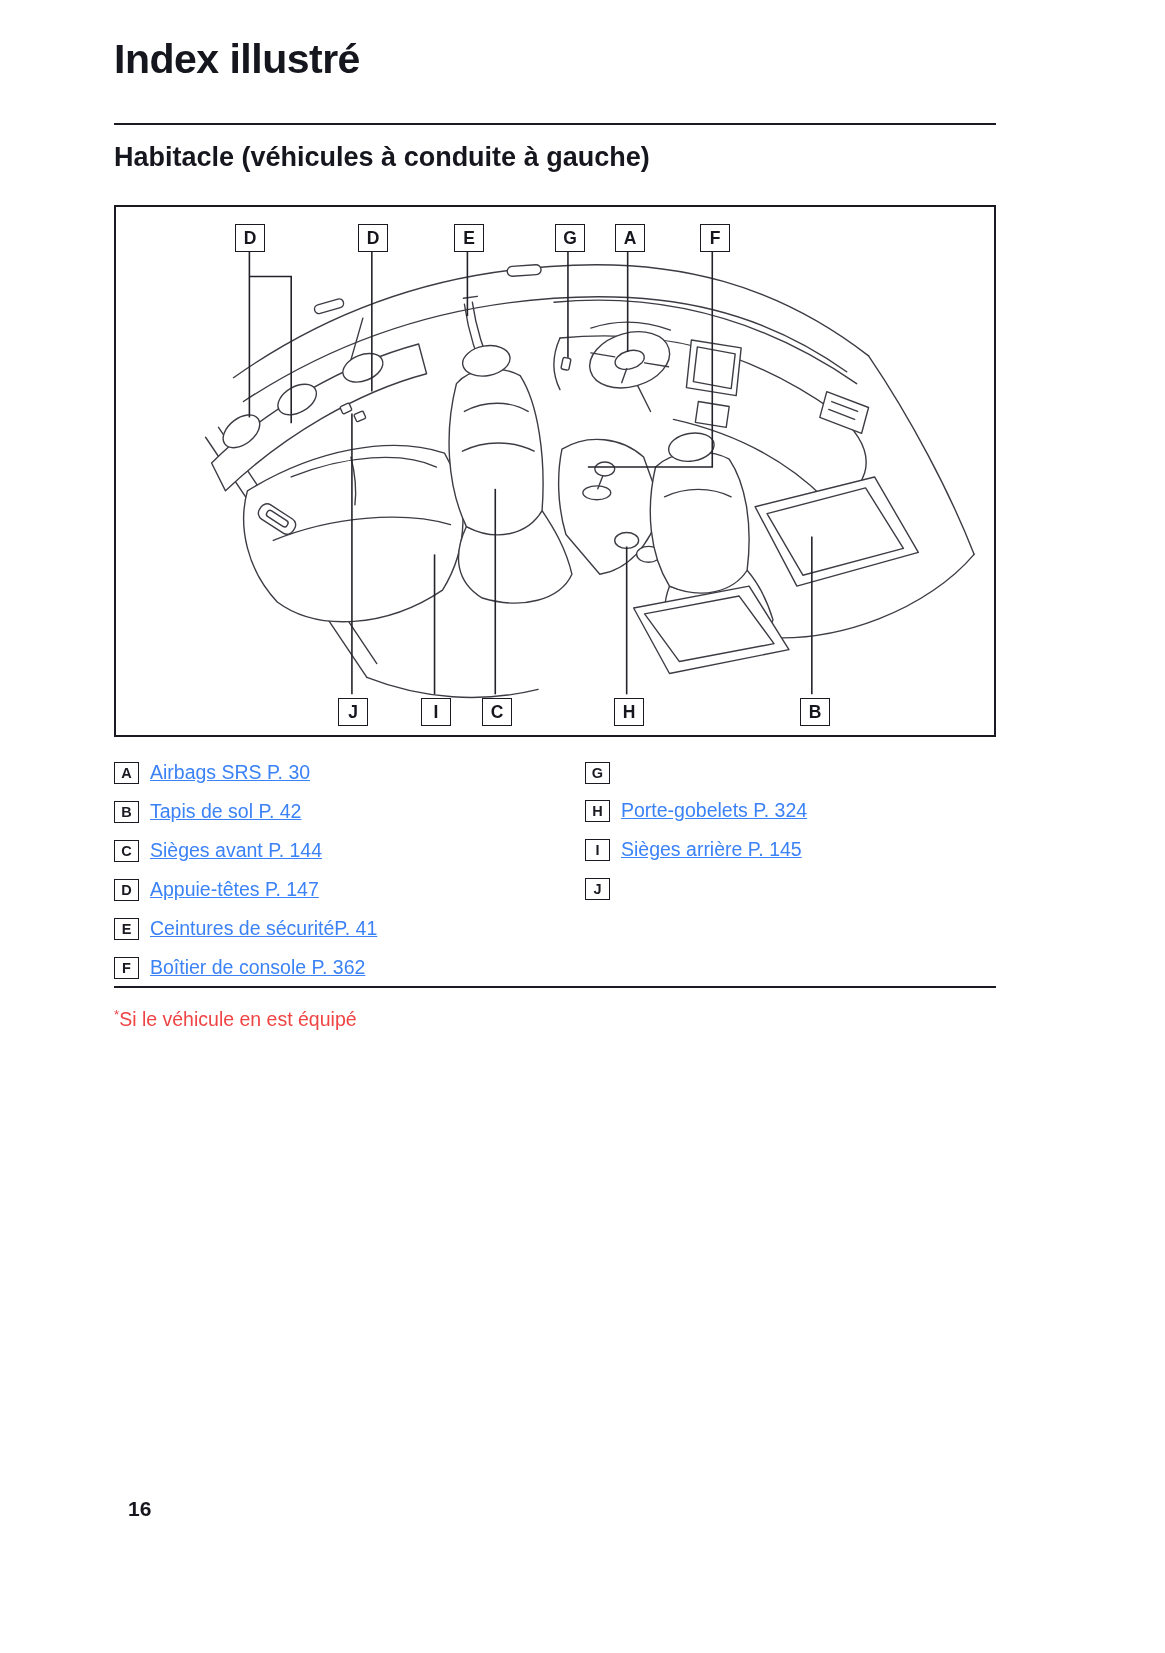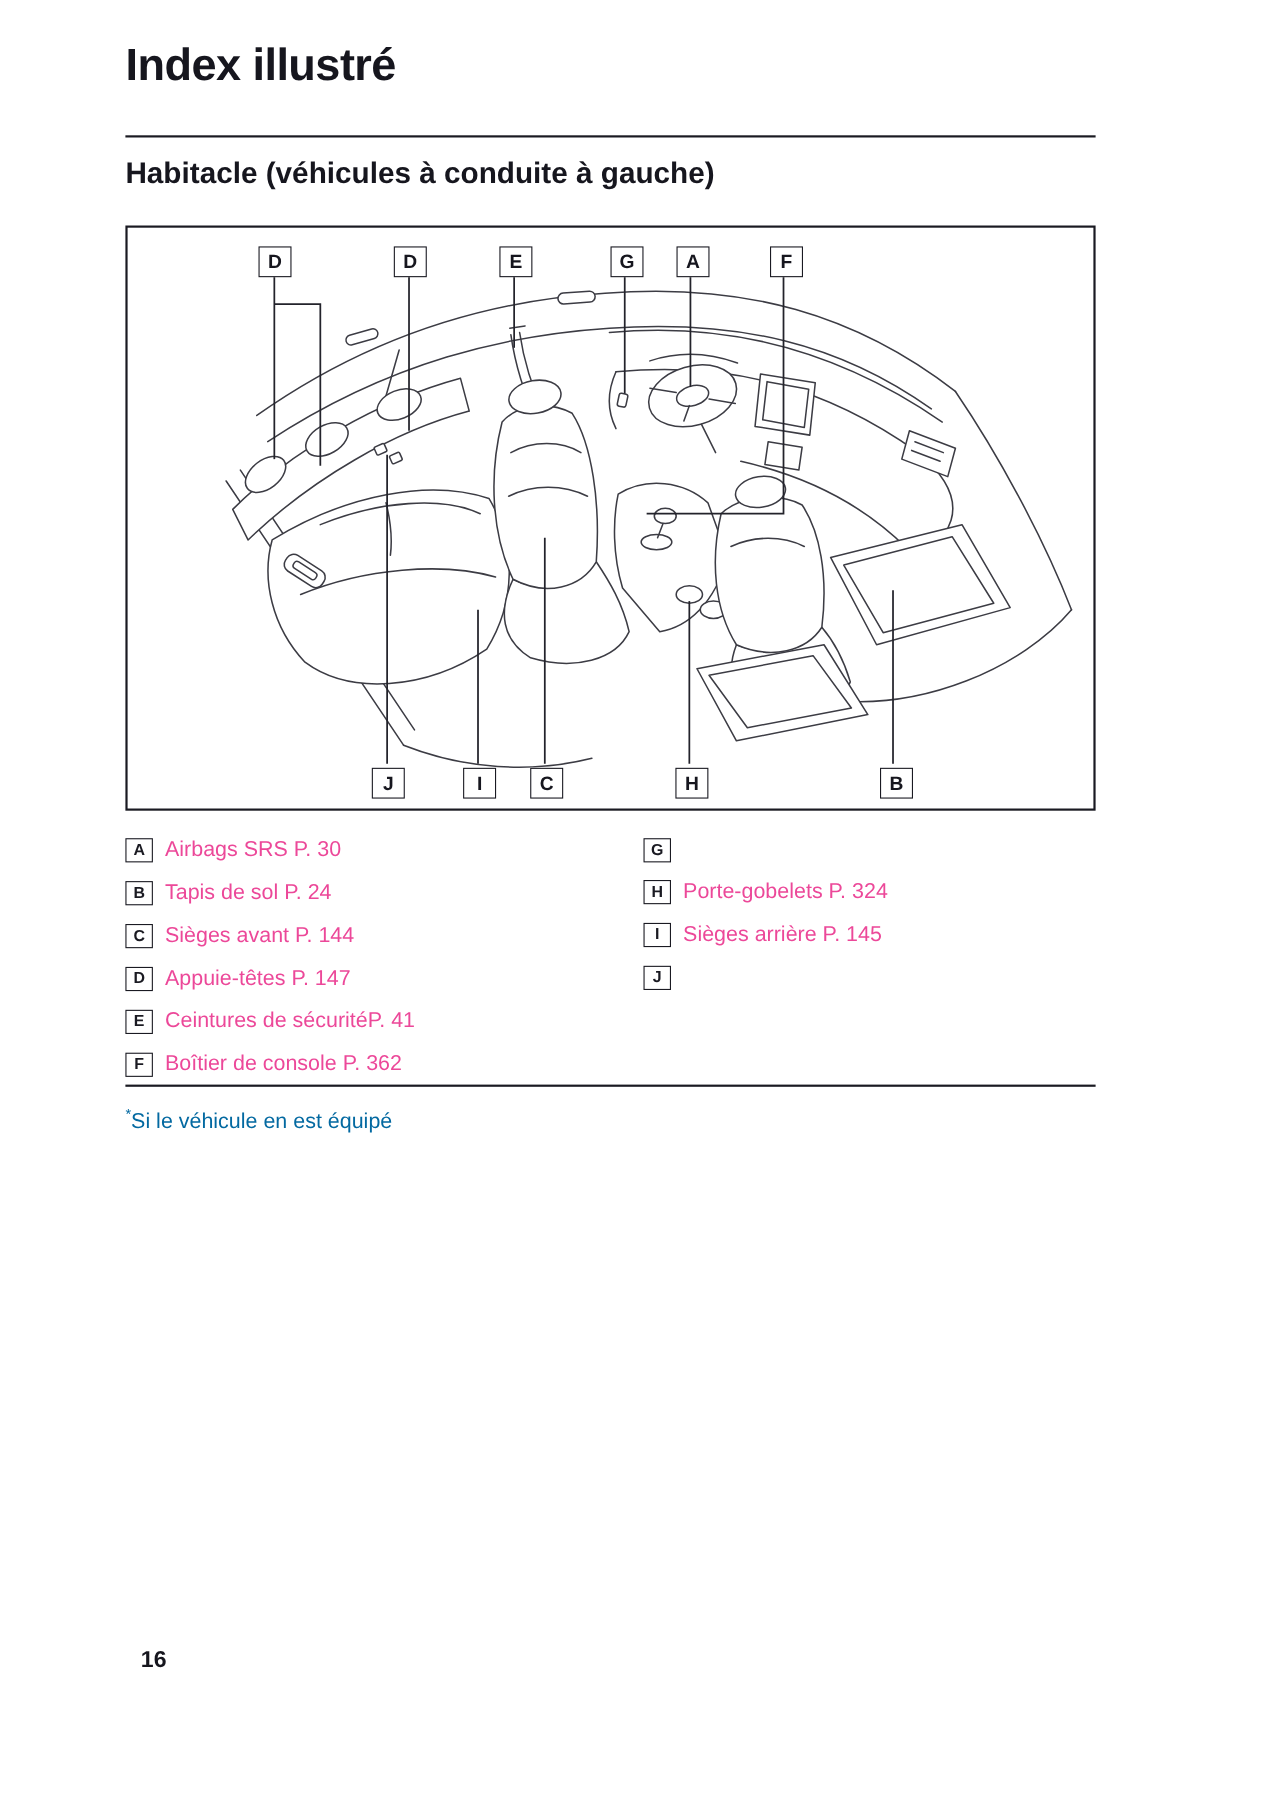--- a/index.html
+++ b/index.html
@@ -34,25 +34,25 @@
   .legend { position:absolute; left:114px; top:760px; width:882px; display:flex; }
   .col-left { width:471px; }
   .col-right { width:411px; }
   .li { display:flex; align-items:flex-start; margin-bottom:14px; }
   .badge {
     flex:0 0 auto; width:25px; height:22px; margin-top:2px; margin-right:11px;
     border:1.6px solid #1a1a22; background:#fff;
     font-size:14.5px; font-weight:700;
     display:flex; align-items:center; justify-content:center;
   }
-  .li-text { font-size:19.5px; line-height:25px; color:#ec4899; }
+  .li-text { font-size:19.5px; line-height:25px; color:#3b82f6;text-decoration:underline; }
   .col-right .li-text { max-width:345px; }
   .col-left  .li-text { max-width:420px; }
   .li-text sup, .footnote sup { font-size:68%; line-height:0; }
-  .footnote { position:absolute; left:114px; top:1008px; font-size:19.5px; color:#0369a1; }
+  .footnote { position:absolute; left:114px; top:1008px; font-size:19.5px; color:#ef4444; }
   .page-number { position:absolute; left:128px; top:1497px; font-size:21px; font-weight:700; color:#16161e; }
 </style>
 </head>
 <body>
 
 <div class="page">
 
   <h1 class="title">Index illustré</h1>
   <div class="rule rule-top"></div>
   <h2 class="section-heading">Habitacle (véhicules à conduite à gauche)</h2>
@@ -172,21 +172,21 @@
   </div>
 
   <div class="legend">
     <div class="col-left">
       <div class="li">
         <span class="badge">A</span>
         <span class="li-text"><span>Airbags SRS P. 30</span><sup></sup><span></span></span>
       </div>
       <div class="li">
         <span class="badge">B</span>
-        <span class="li-text"><span>Tapis de sol P. 24</span><sup></sup><span></span></span>
+        <span class="li-text"><span>Tapis de sol P. 42</span><sup></sup><span></span></span>
       </div>
       <div class="li">
         <span class="badge">C</span>
         <span class="li-text"><span>Sièges avant P. 144</span><sup></sup><span></span></span>
       </div>
       <div class="li">
         <span class="badge">D</span>
         <span class="li-text"><span>Appuie-têtes P. 147</span><sup></sup><span></span></span>
       </div>
       <div class="li">

